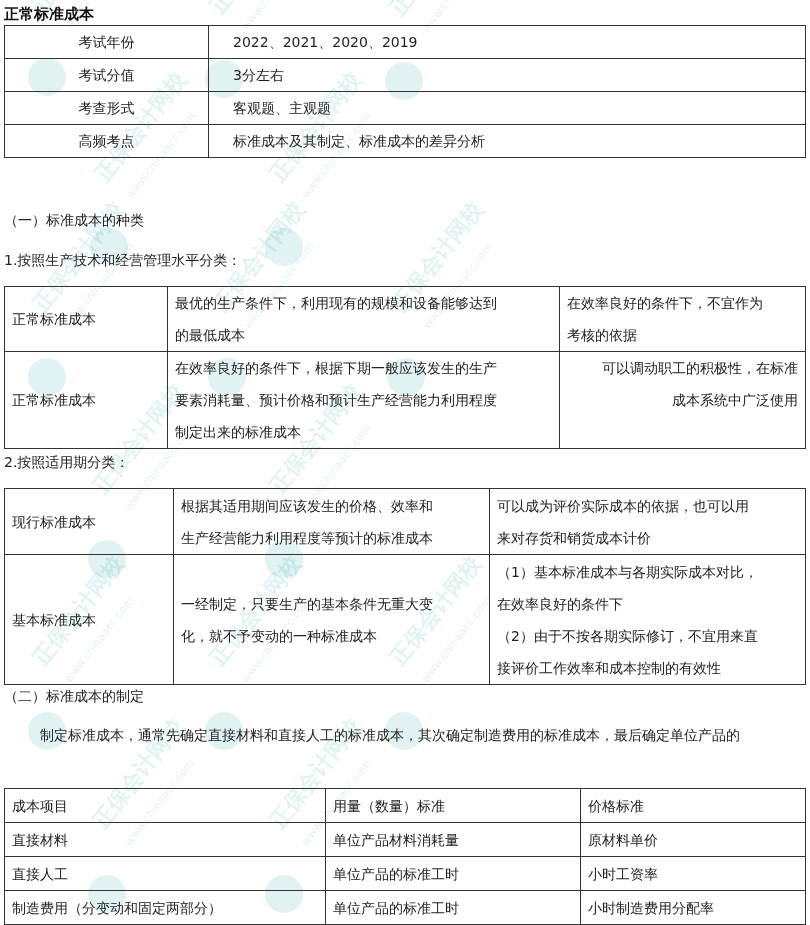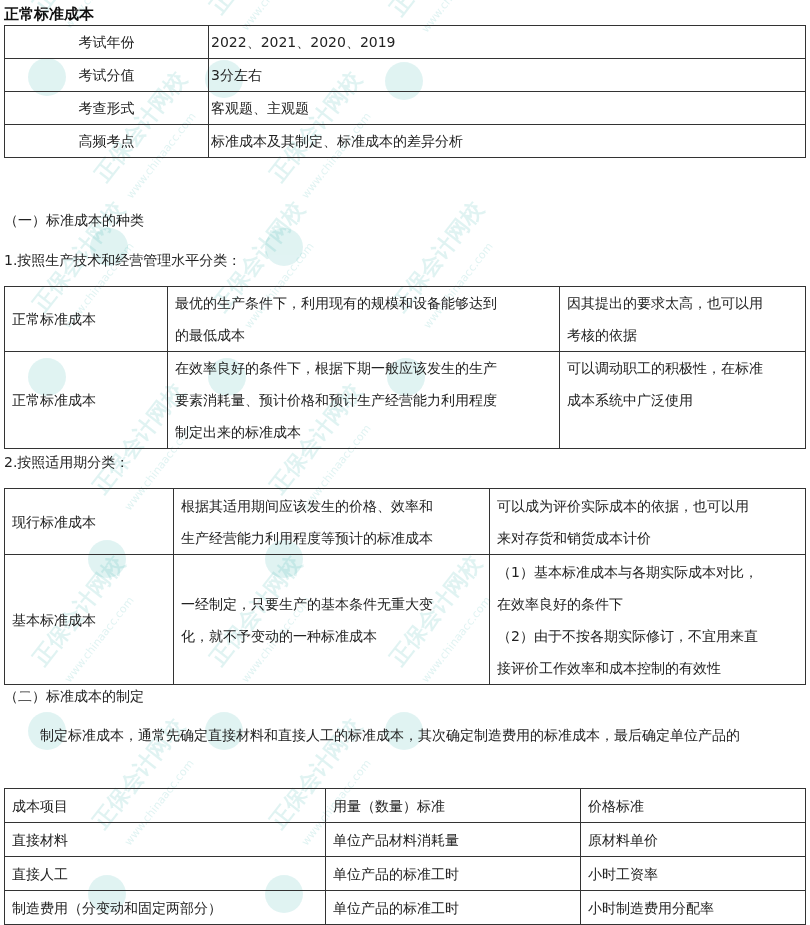--- a/index.html
+++ b/index.html
@@ -19,21 +19,21 @@
   .line { white-space: nowrap; font-size: 14px; line-height: 20px; color: #222; }
   table { border-collapse: collapse; position: absolute; table-layout: fixed; }
   td {
     border: 1px solid #333;
     font-size: 14px;
     color: #222;
     vertical-align: middle;
     padding: 0 7px;
     line-height: 32px;
   }
-  #t1 td { height: 33px; line-height: 20px; padding: 0 2px; }
+  #t1 td { height: 33px; line-height: 20px; padding: 0 24px; }
   #t1 td.lab { text-align: center; }
   #t2 td, #t3 td { line-height: 32px; }
   #t4 td { height: 34px; line-height: 20px; }
   .para { font-size: 14px; line-height: 26px; color: #222; width: 805px; }
 
   
   .wm { position: absolute; pointer-events: none; opacity: 0.13; }
   .wm .circ {
     position: absolute; width: 38px; height: 38px; border-radius: 50%;
     background: #1aa6a0;
@@ -167,32 +167,32 @@
         <col style="width:246px">
       </colgroup>
     <tbody>
         <tr style="height:65px;">
       <td>正常标准成本</td>
       <td>
         <div>最优的生产条件下，利用现有的规模和设备能够达到</div>
         <div>的最低成本</div>
       </td>
       <td>
-        <div>因其提出的要求太高，也可以用</div>
+        <div>在效率良好的条件下，不宜作为</div>
         <div>考核的依据</div>
       </td>
     </tr>
     <tr style="height:97px;">
       <td>正常标准成本</td>
       <td>
         <div>在效率良好的条件下，根据下期一般应该发生的生产</div>
         <div>要素消耗量、预计价格和预计生产经营能力利用程度</div>
         <div>制定出来的标准成本</div>
       </td>
-      <td style="vertical-align:top;">
+      <td style="vertical-align:top;text-align:right;">
         <div>可以调动职工的积极性，在标准</div>
         <div>成本系统中广泛使用</div>
       </td>
     </tr>
   </tbody>
     </table>
 
   <div class="abs line" style="left:4px;top:452px;text-align:right;">2.按照适用期分类：</div>
 
   <table id="t3" style="left:4px;top:488px;width:801px;">

